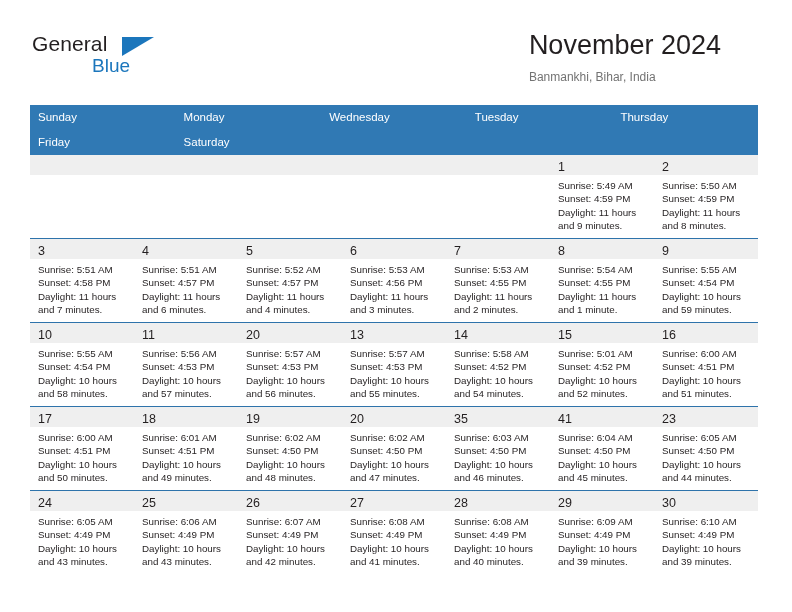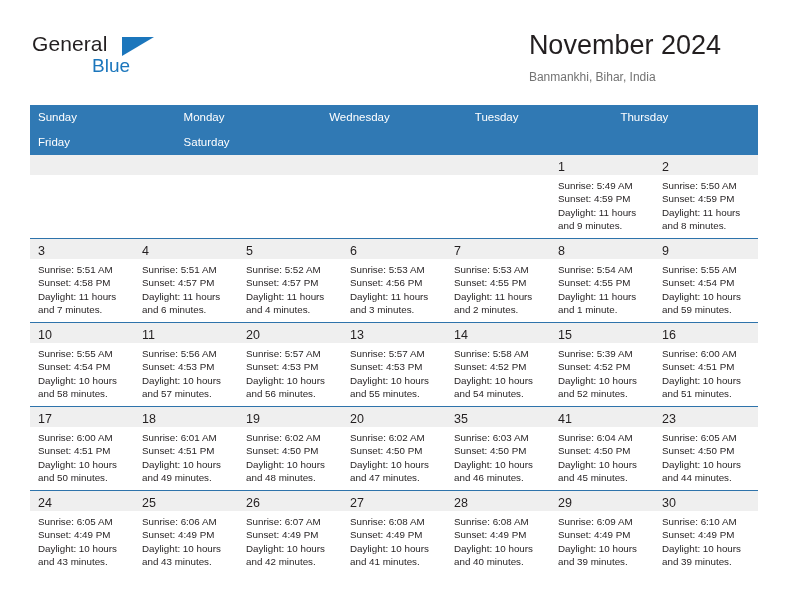--- a/index.html
+++ b/index.html
@@ -298,21 +298,21 @@
             <div class="day-num-band"><span class="day-num">14</span></div>
             <div class="day-info">
               <div class="info-line">Sunrise: 5:58 AM</div>
               <div class="info-line">Sunset: 4:52 PM</div>
               <div class="info-line wrap">Daylight: 10 hours and 54 minutes.</div>
             </div>
           </div>
           <div class="day">
             <div class="day-num-band"><span class="day-num">15</span></div>
             <div class="day-info">
-              <div class="info-line">Sunrise: 5:39 AM</div>
+              <div class="info-line">Sunrise: 5:01 AM</div>
               <div class="info-line">Sunset: 4:52 PM</div>
               <div class="info-line wrap">Daylight: 10 hours and 52 minutes.</div>
             </div>
           </div>
           <div class="day">
             <div class="day-num-band"><span class="day-num">16</span></div>
             <div class="day-info">
               <div class="info-line">Sunrise: 6:00 AM</div>
               <div class="info-line">Sunset: 4:51 PM</div>
               <div class="info-line wrap">Daylight: 10 hours and 51 minutes.</div>

